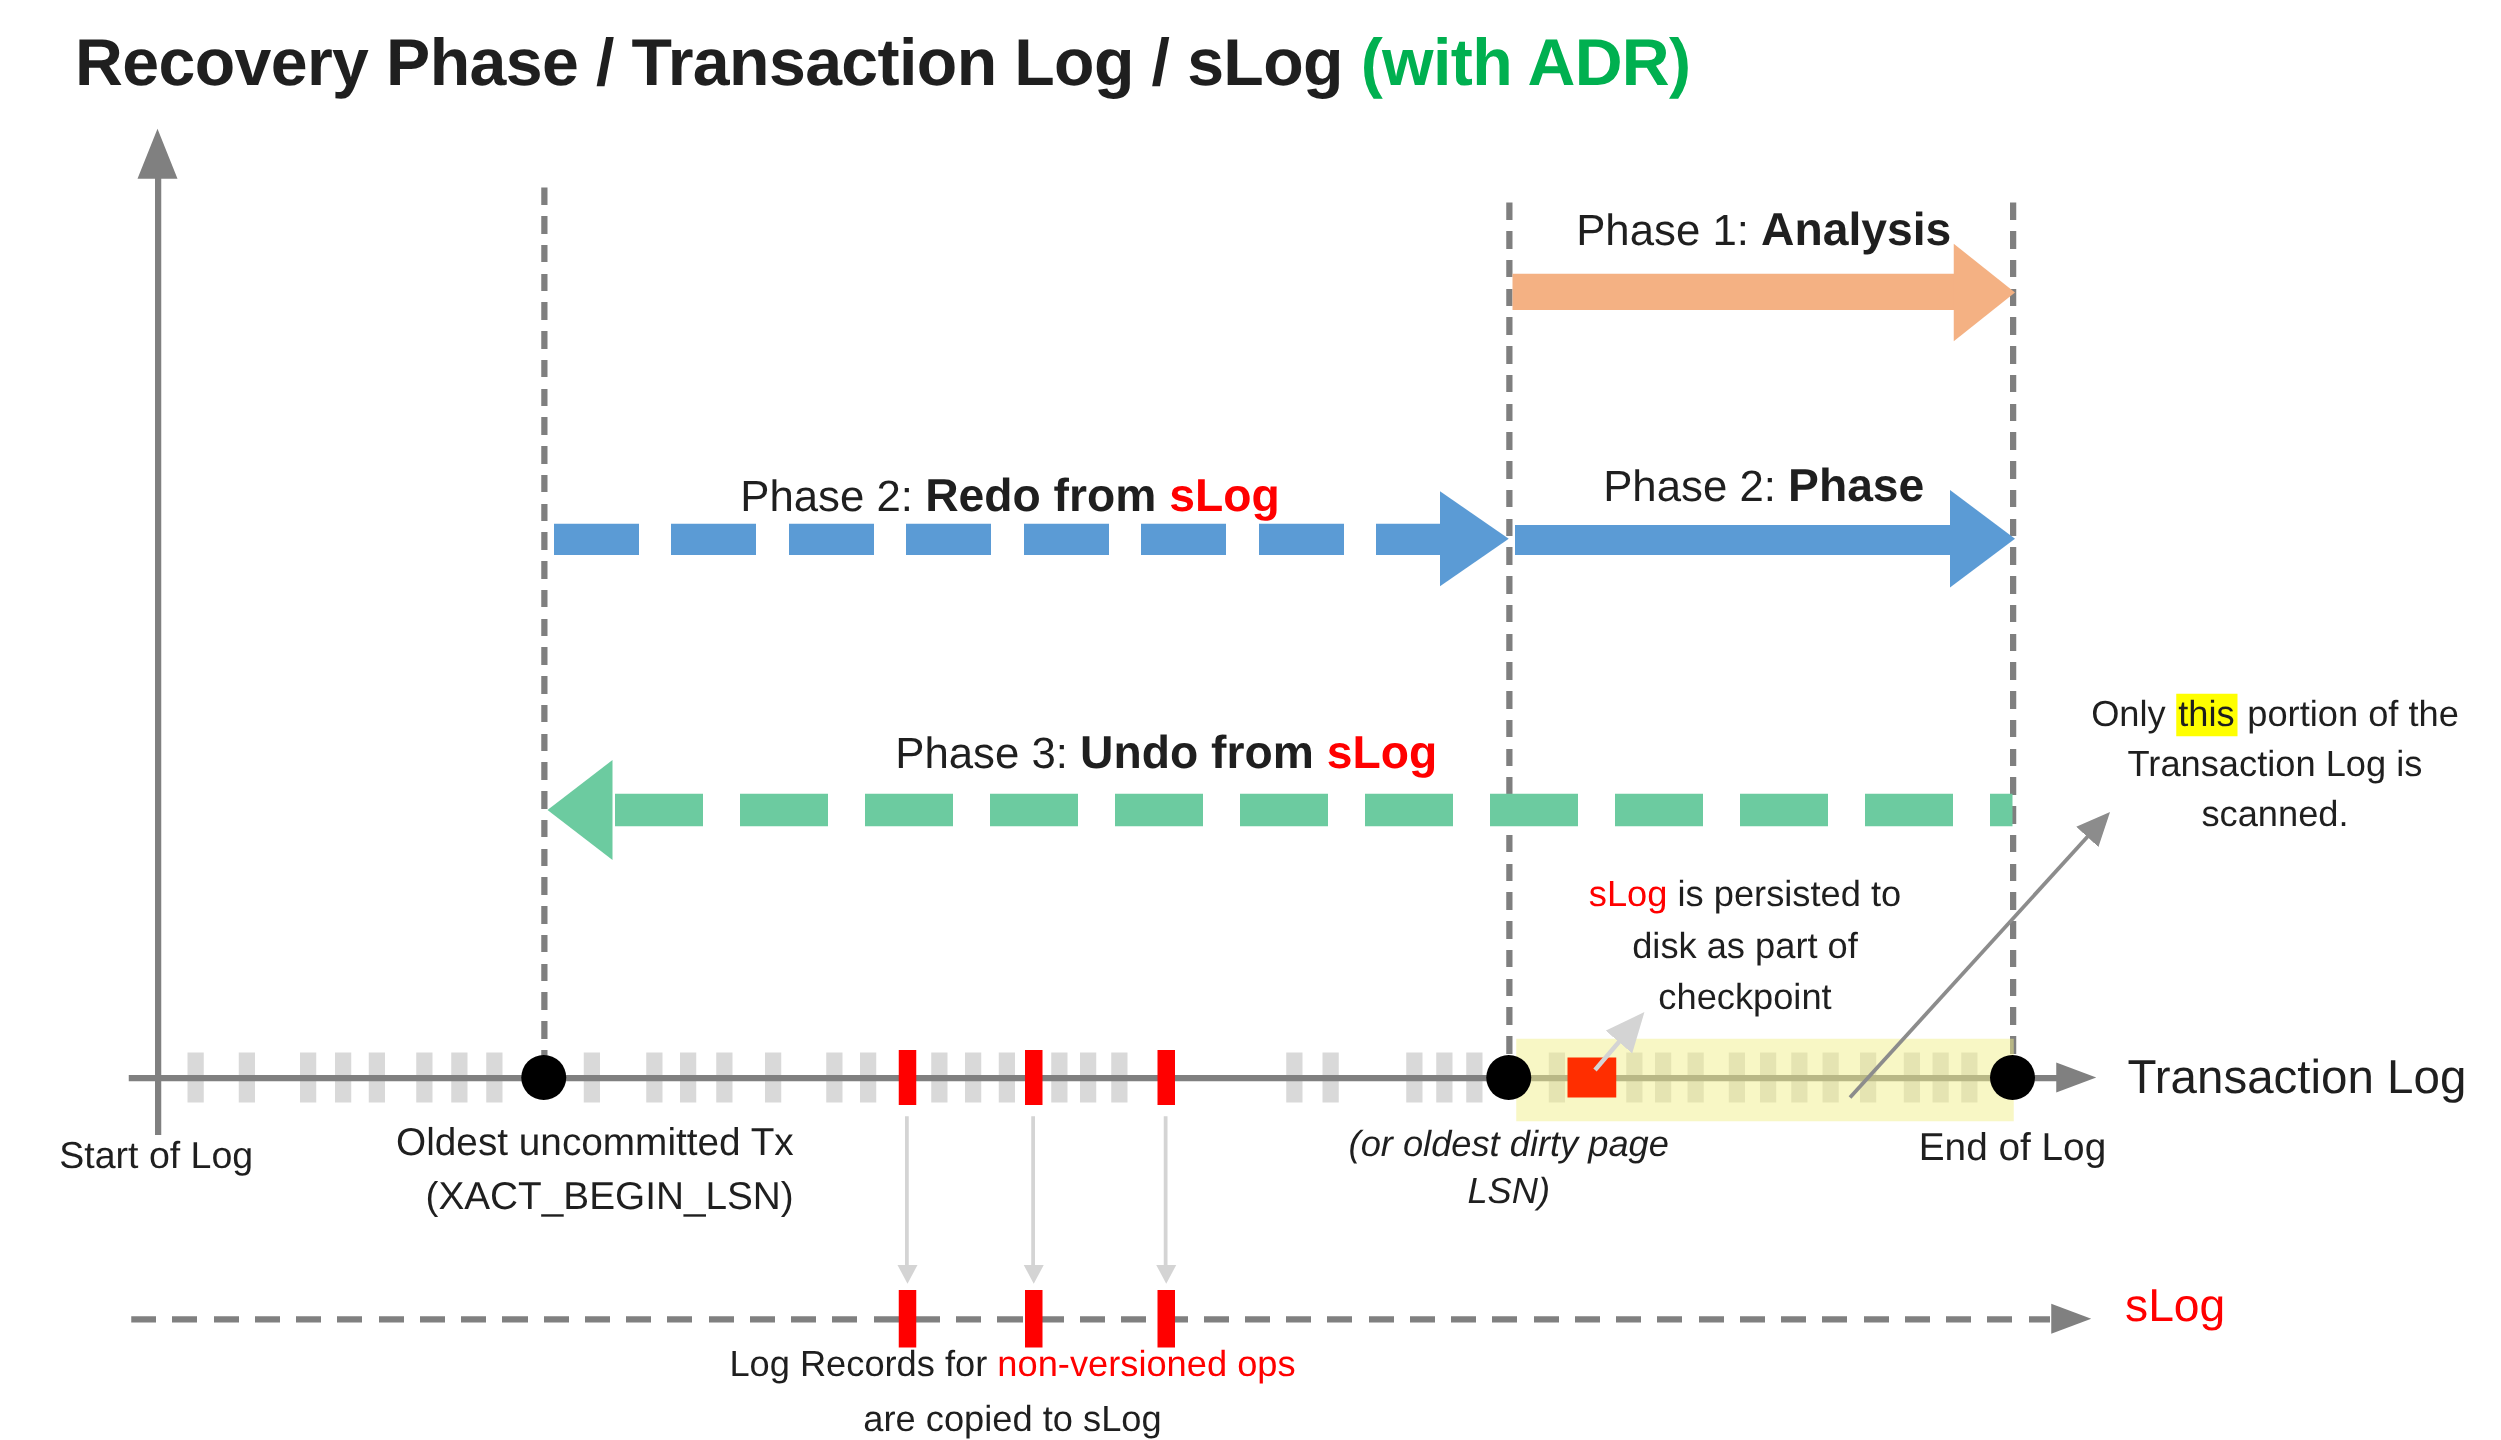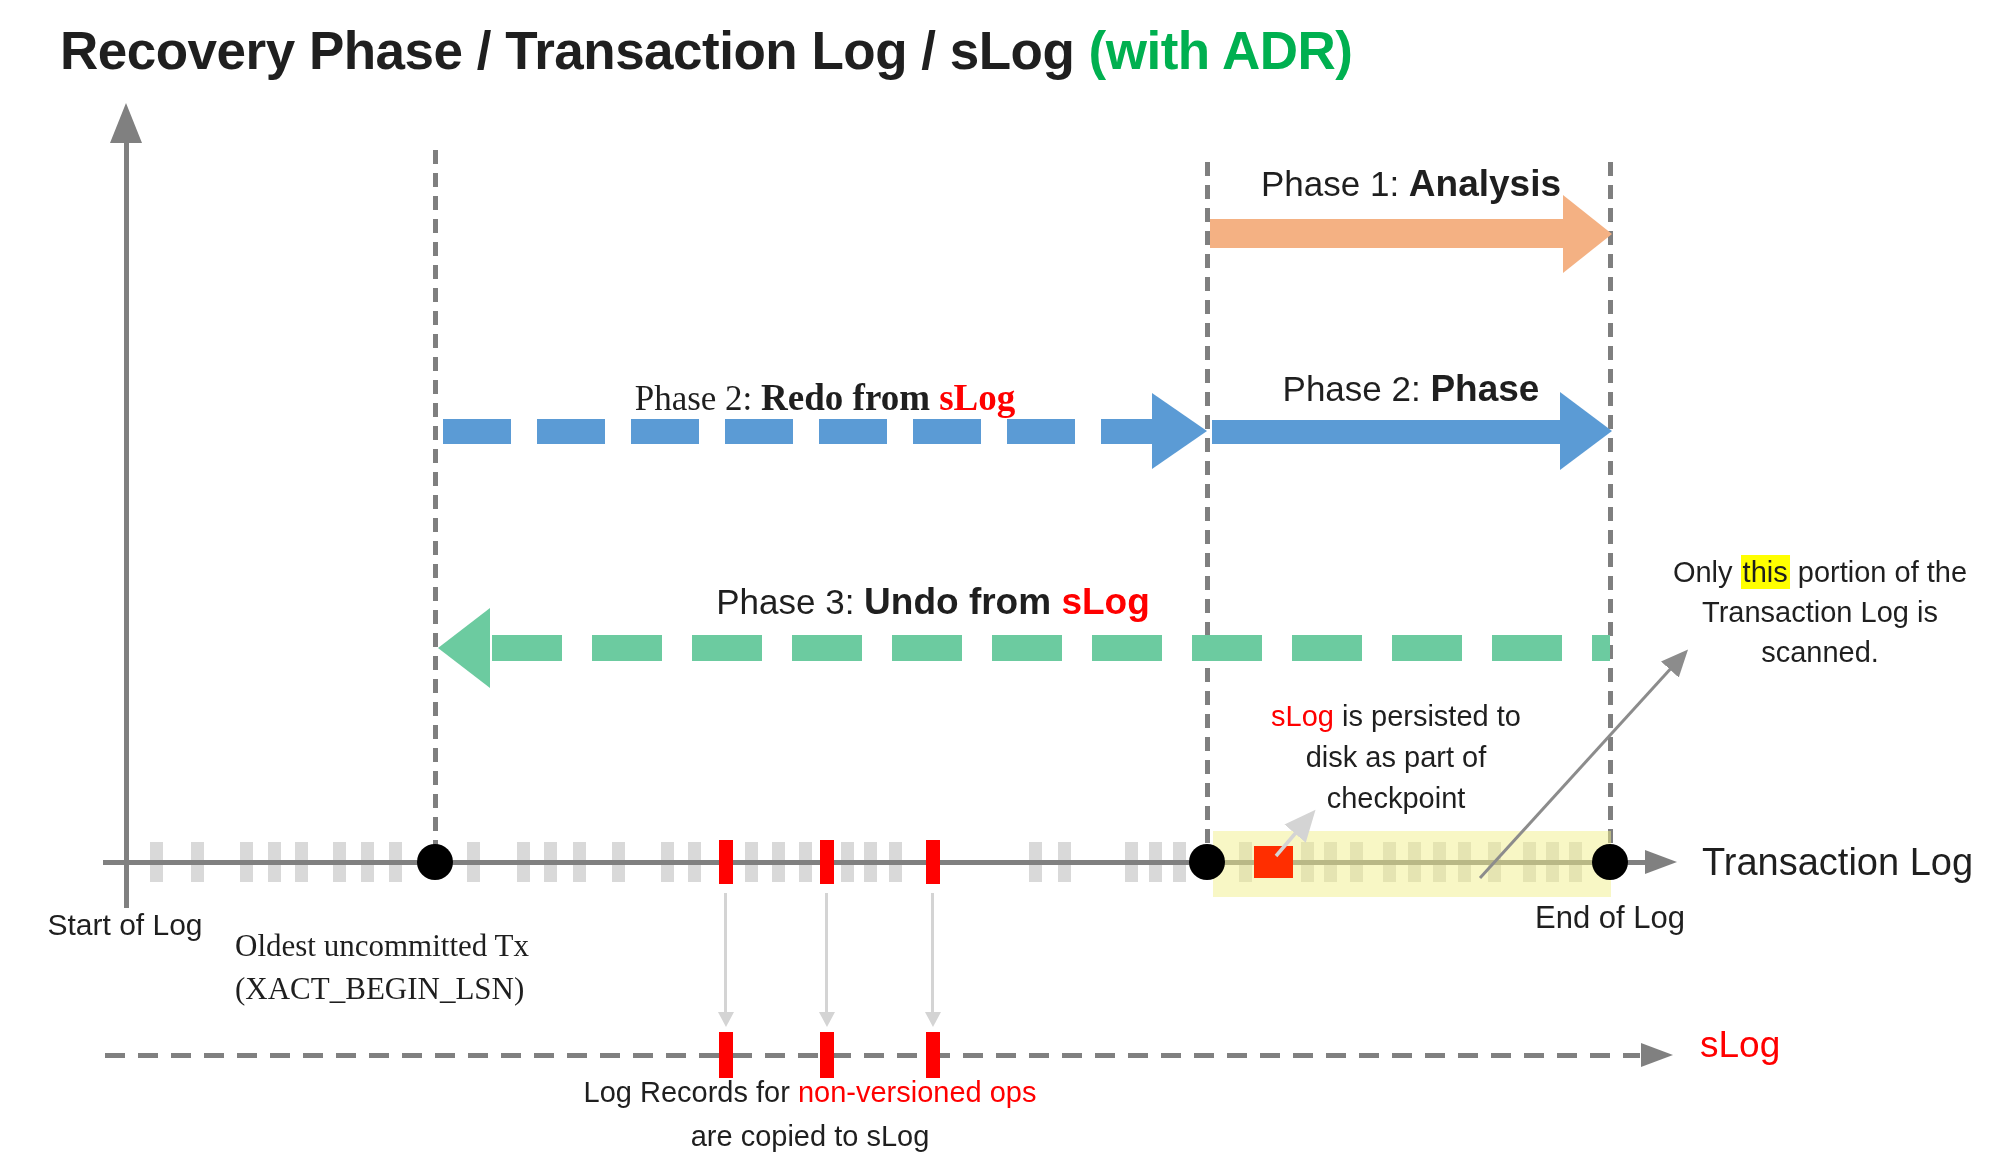--- a/index.html
+++ b/index.html
@@ -36,21 +36,21 @@
   .p2-head{left:1560px;top:392px;width:0;height:0;border-top:39px solid transparent;border-bottom:39px solid transparent;border-left:52px solid var(--blue);z-index:3;}
 
   .p3-head{left:438px;top:608px;width:0;height:0;border-top:40px solid transparent;border-bottom:40px solid transparent;border-right:52px solid var(--green);z-index:3;}
   .p3-dashes{left:492px;top:635px;width:1118px;height:26px;background-image:repeating-linear-gradient(90deg,var(--green) 0 70px,transparent 70px 100px);z-index:3;}
 
   
   .phase-label{font-size:35px;white-space:nowrap;text-align:center;z-index:6;}
   .phase-label b{font-size:37px;}
   .phase-label .red{color:var(--red);font-weight:700;font-size:37px;}
   .pl1{left:1211px;top:163px;width:400px;}
-  .pl2s{left:445px;top:376px;width:760px;font-family:Liberation Serif, serif;}
+  .pl2s{left:428px;top:376px;width:760px;}
   .pl2{left:1211px;top:368px;width:400px;}
   .pl3{left:438px;top:581px;width:990px;}
 
   
   .band{left:1213px;top:831px;width:398px;height:66px;background:var(--band-yellow);z-index:2;}
   .red-square{left:1254px;top:846px;width:39px;height:32px;background:var(--square-red);z-index:3;}
 
   
   .tick{position:absolute;top:842px;width:13px;height:40px;background:var(--tick-gray);z-index:0;}
   .tick-red{position:absolute;top:840px;width:14px;height:44px;background:var(--red);z-index:3;}
@@ -71,21 +71,21 @@
   .scan-note .hl{background:var(--highlight-yellow);padding:1px 2px;}
   .persist-note{left:1240px;top:696px;width:312px;font-size:29px;line-height:41px;}
   .persist-note .red{color:var(--red);}
   .copy-note{left:545px;top:1070px;width:530px;font-size:29px;line-height:44px;}
   .copy-note .red{color:var(--red);}
 
   .axis-label{z-index:6;white-space:nowrap;}
   .lbl-txlog{left:1702px;top:841px;font-size:38px;}
   .lbl-slog{left:1700px;top:1024px;font-size:37px;color:var(--red);}
   .lbl-start{left:40px;top:908px;width:170px;text-align:center;font-size:30px;}
-  .lbl-oldest{left:235px;top:924px;width:400px;text-align:left;font-size:31px;line-height:43px;font-family:Liberation Serif, serif;}
+  .lbl-oldest{left:235px;top:892px;width:400px;text-align:right;font-size:31px;line-height:43px;}
   .lbl-checkpoint{left:1057px;top:895px;width:300px;text-align:center;font-size:33px;}
   .lbl-checkpoint .sub{font-size:29px;font-style:italic;line-height:37px;margin-top:3px;}
   .lbl-end{left:1510px;top:900px;width:200px;text-align:center;font-size:31px;}
 
   .svg-overlay{left:0;top:0;z-index:5;pointer-events:none;}
 </style>
 </head>
 <body>
 
 <div id="canvas">
@@ -196,20 +196,24 @@
   </div>
 
   <div class="abs axis-label lbl-txlog">Transaction Log</div>
   <div class="abs axis-label lbl-slog">sLog</div>
   <div class="abs axis-label lbl-start">Start of Log</div>
   <div class="abs axis-label lbl-oldest">
     <span>Oldest uncommitted Tx</span><br>
     <span>(XACT_BEGIN_LSN)</span>
   </div>
   <div class="abs axis-label lbl-checkpoint">
+    <div class="sub">
+      <span>(or oldest dirty page</span><br>
+      <span>LSN)</span>
+    </div>
   </div>
   <div class="abs axis-label lbl-end">End of Log</div>
 
   <div class="abs slog-line"></div>
   <div class="abs slog-head"></div>
 
   <div>
       <div class="conn-line" style="left: 724px;"></div>
       <div class="conn-head" style="left: 718px;"></div>
       <div class="slog-tick" style="left: 719px;"></div>

